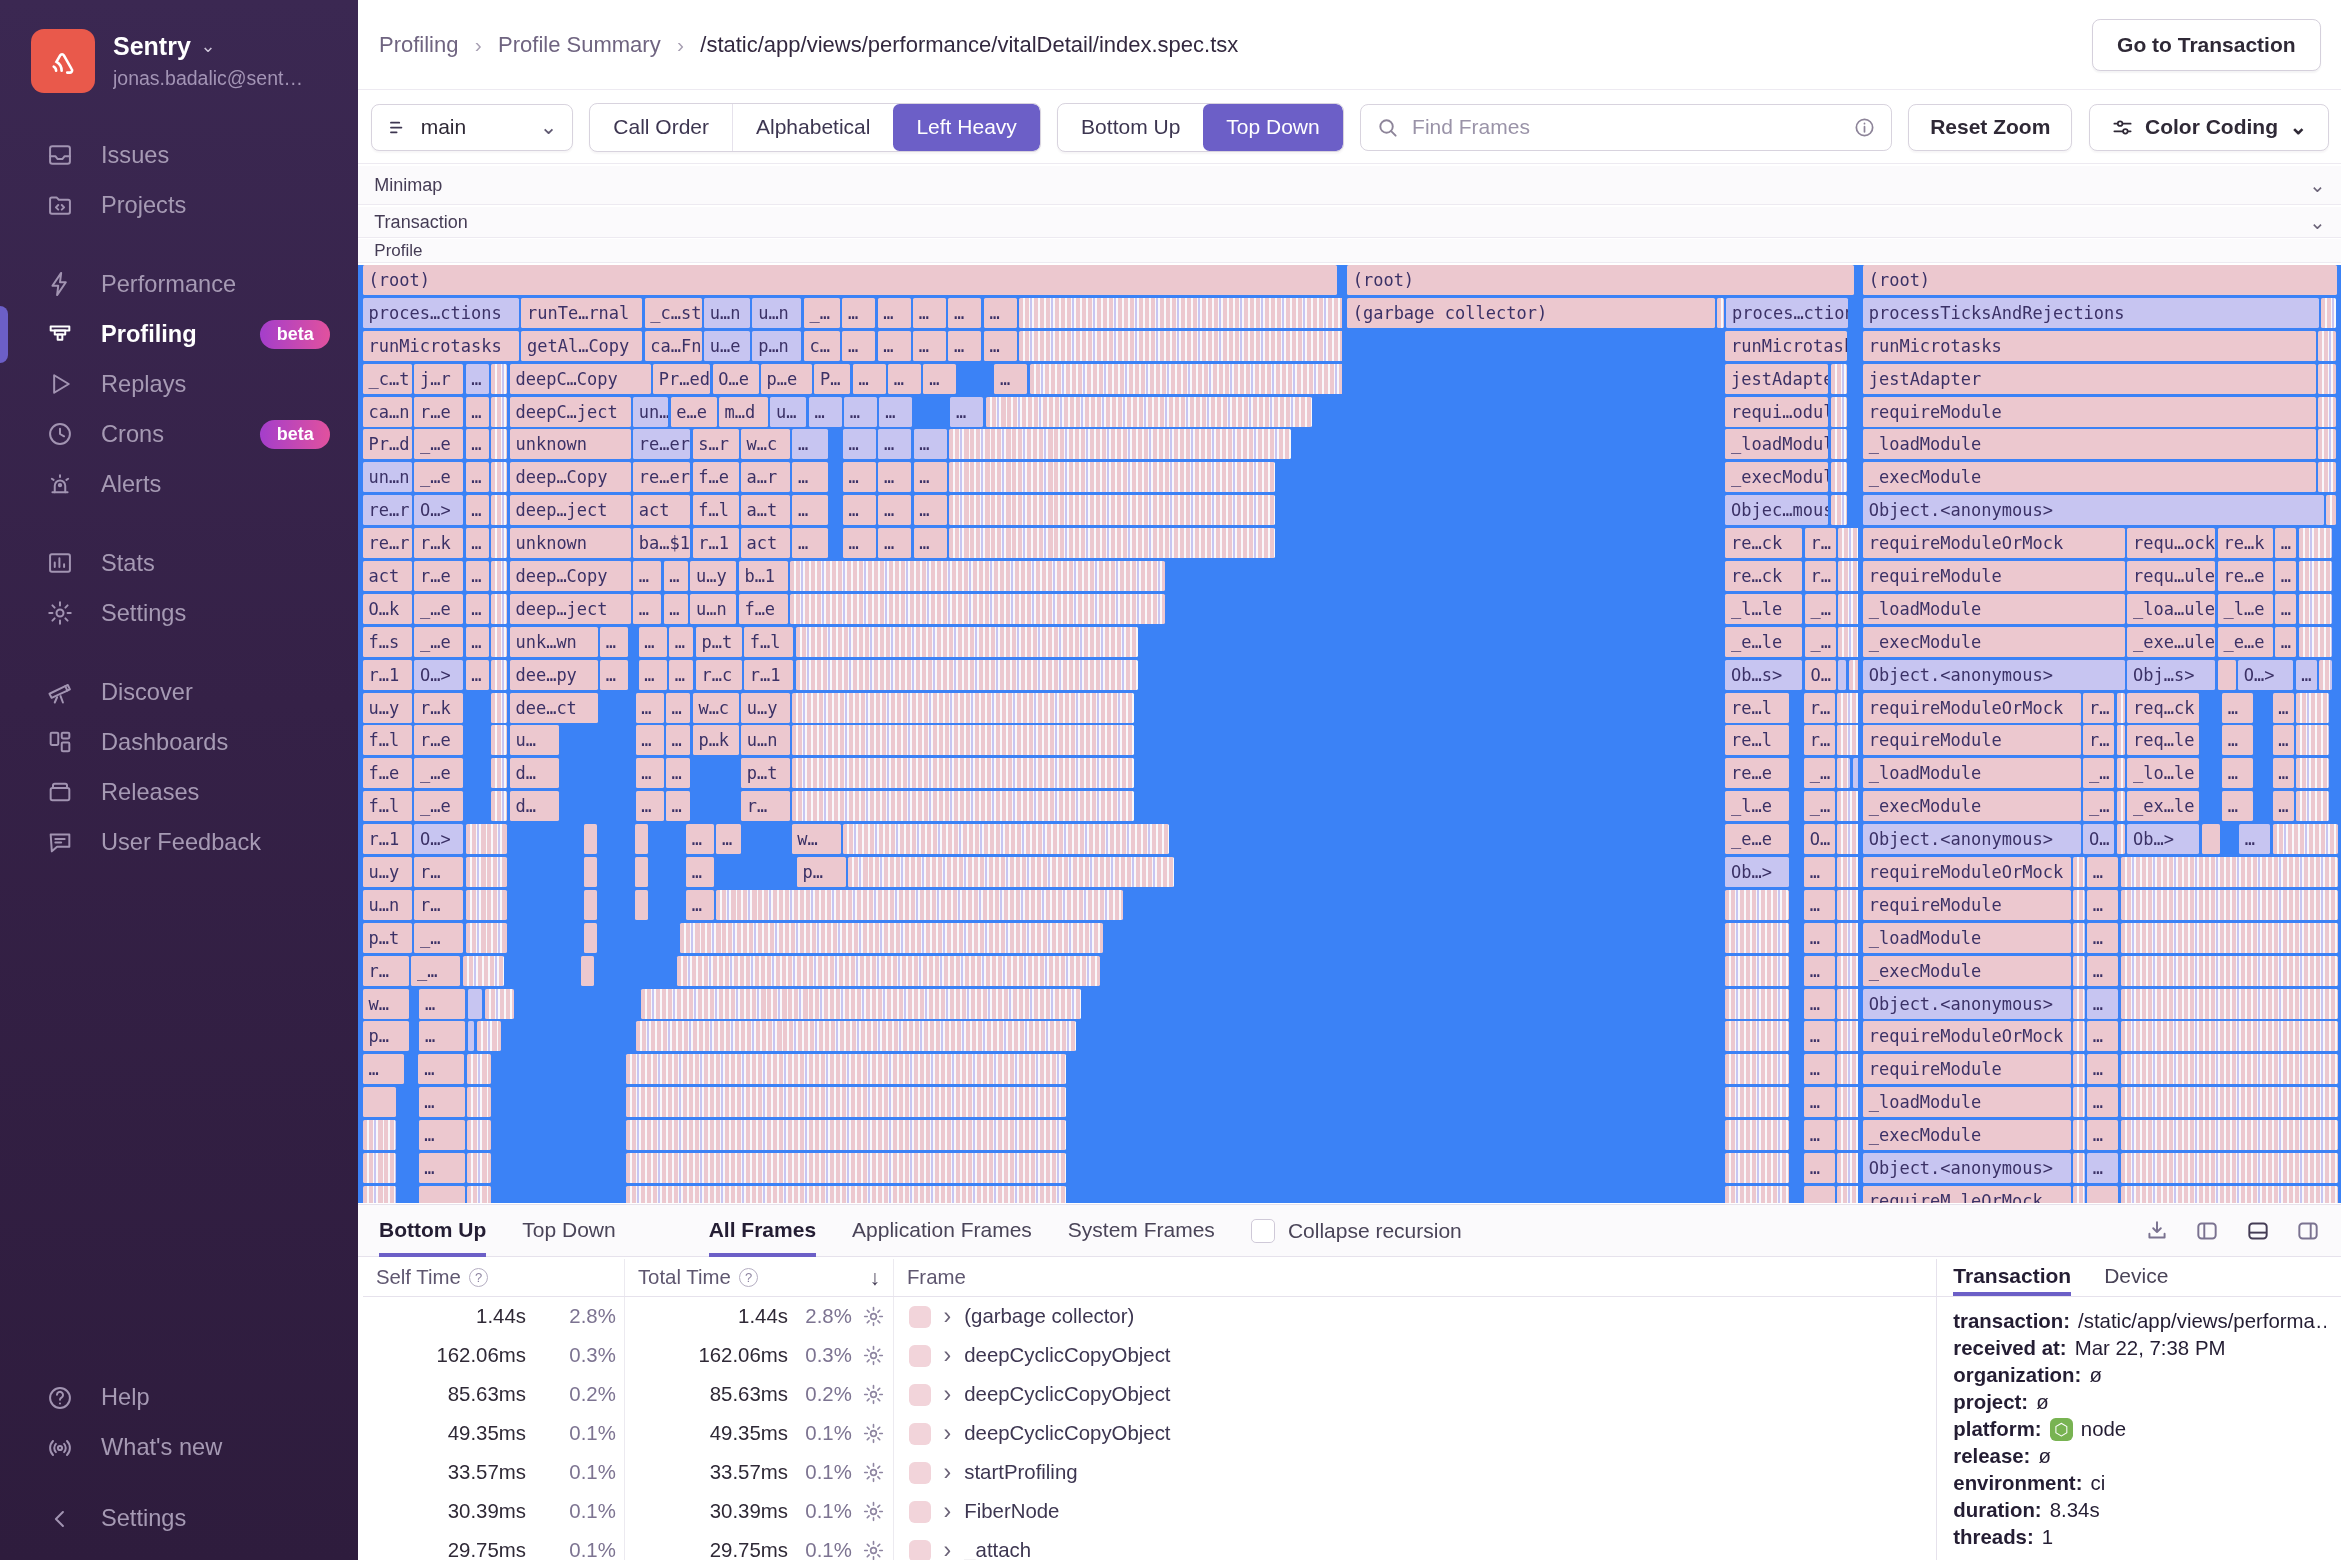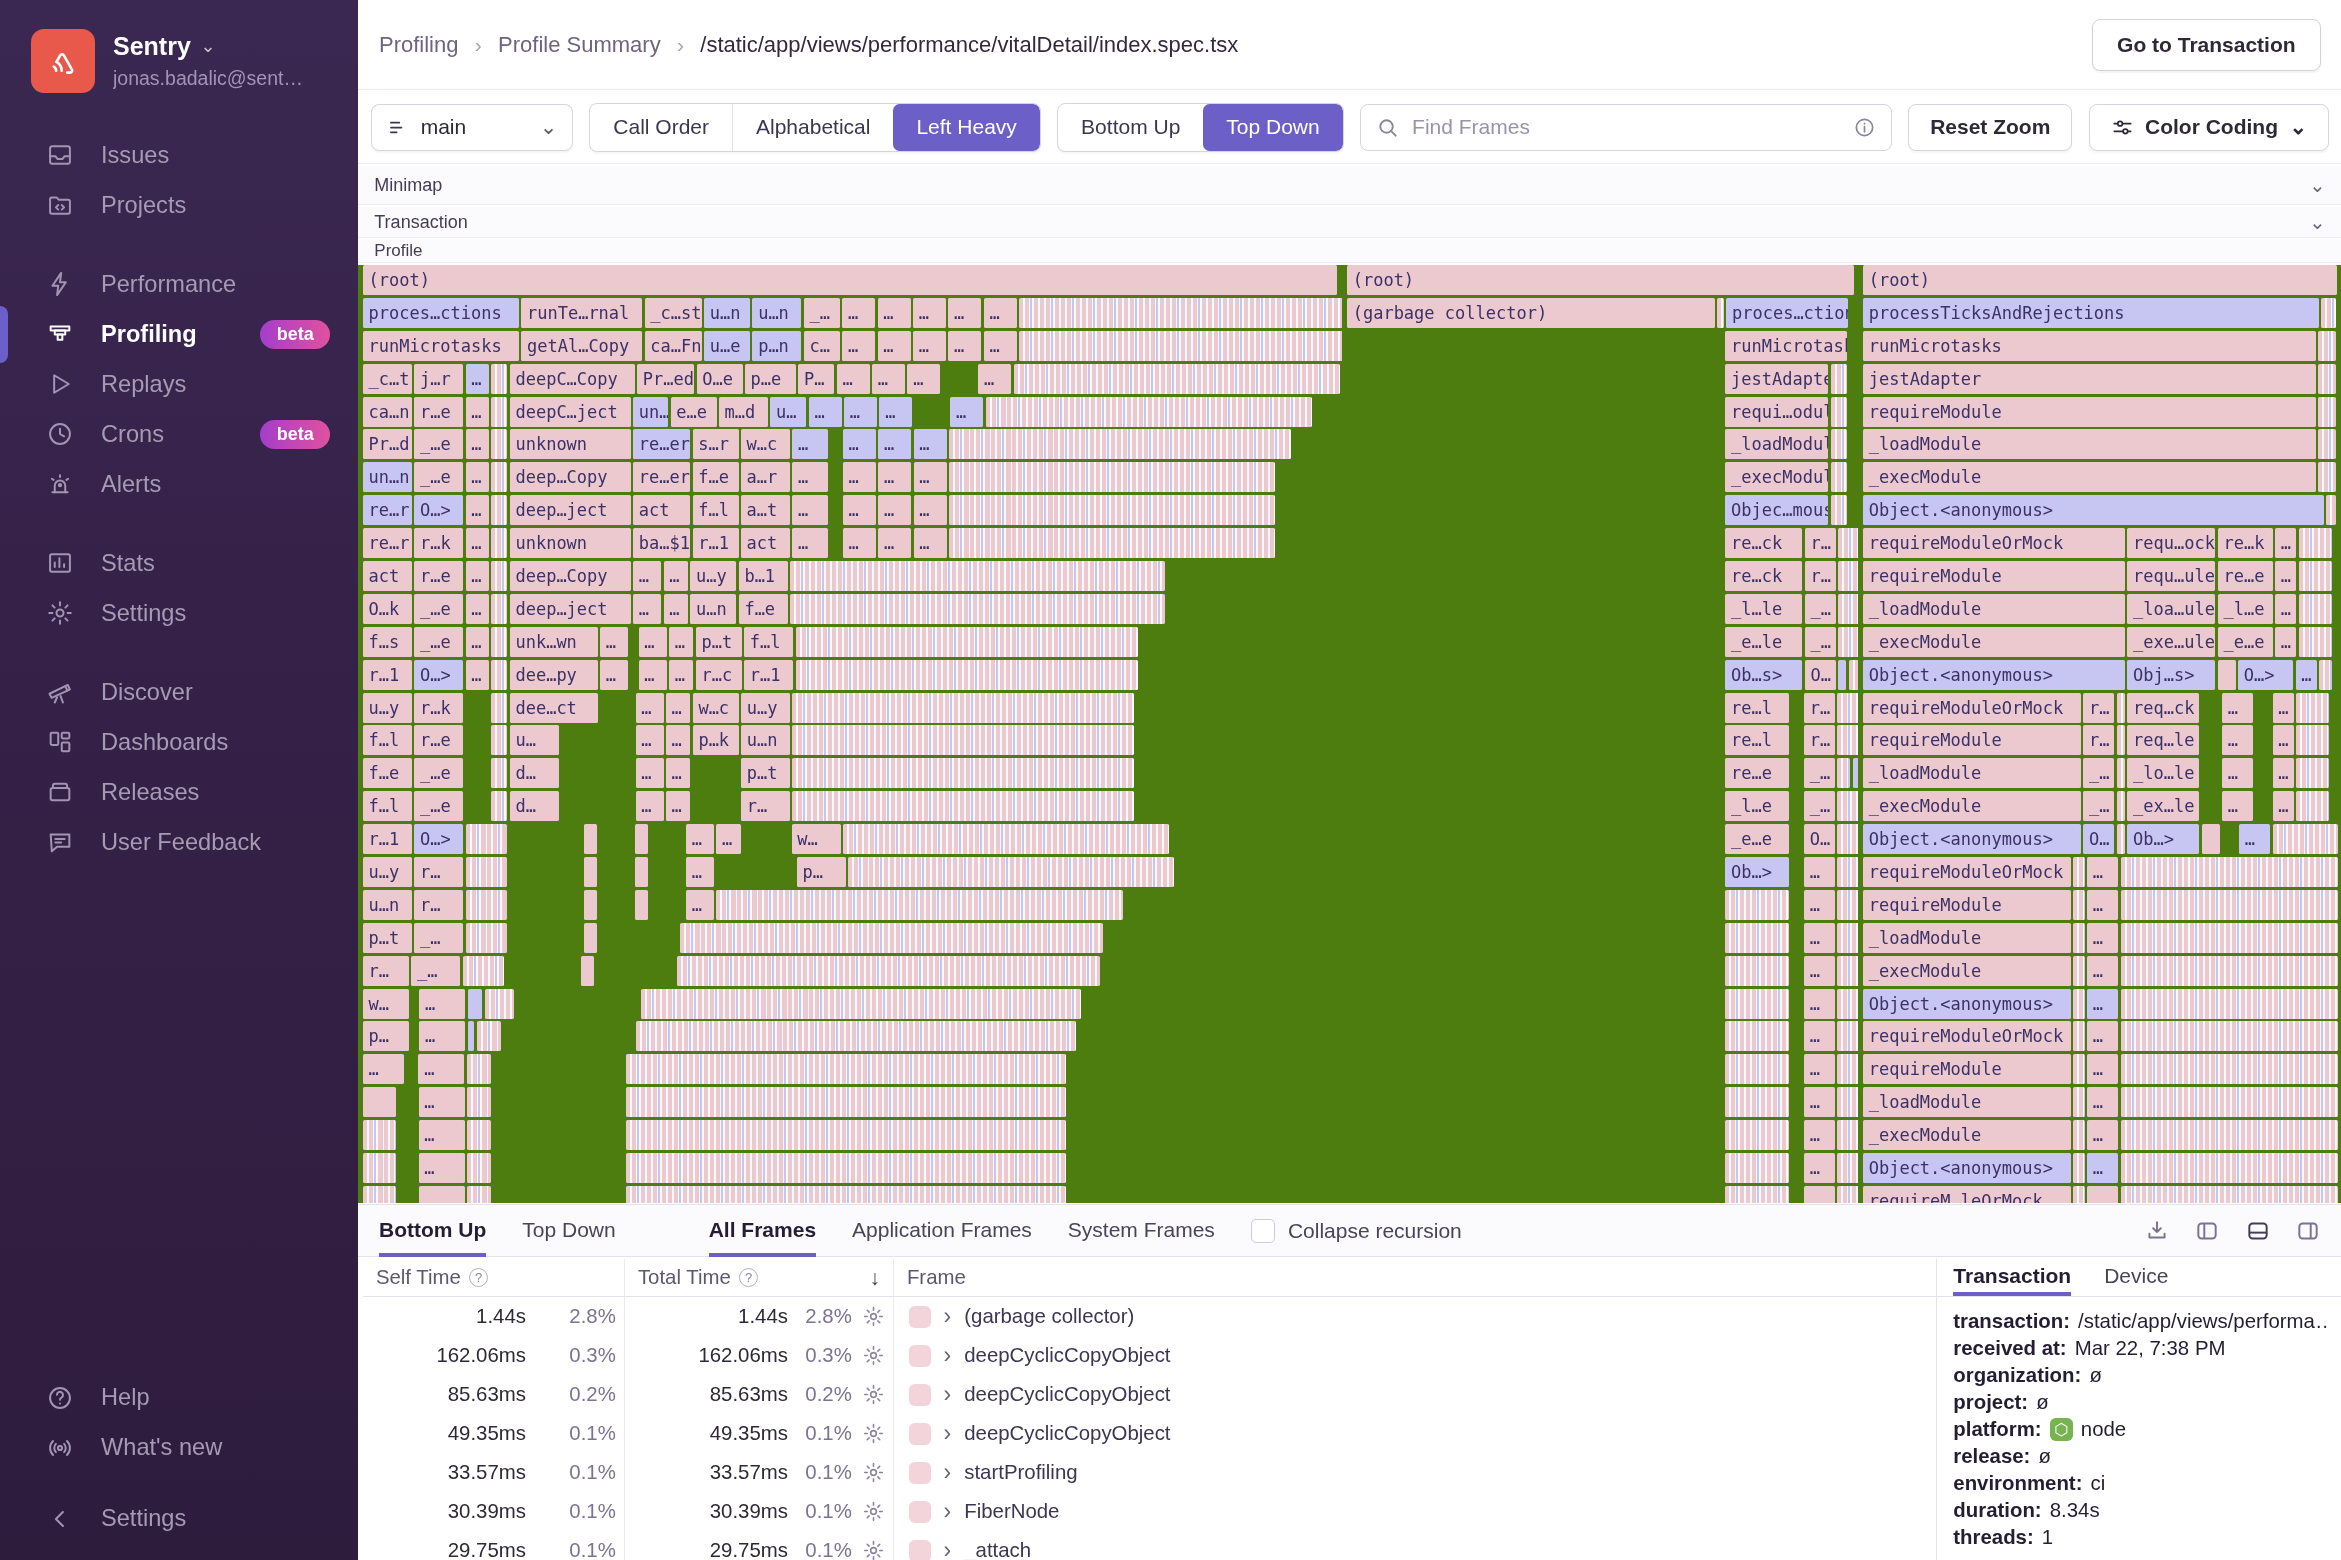--- a/index.html
+++ b/index.html
@@ -63,21 +63,21 @@
     box-shadow:0 1.6px 1.6px rgba(40,30,60,.04);cursor:pointer;font-family:inherit;}
 
   .band{position:absolute;left:0;right:0;background:#fbfafc;border-bottom:1.6px solid #edeaf1;
     display:flex;align-items:center;padding:0 16.3px;box-sizing:border-box;font-size:18px;color:#453c55;}
   .band .chev{margin-left:auto;color:#6b6378;font-size:19.5px;}
   #band-minimap{top:166px;height:39px;}
   #band-transaction{top:207px;height:31px;}
   #band-profile{top:239px;height:24.4px;font-size:17px;}
 
   
-  .flame{position:absolute;left:0;top:265px;right:0;height:938px;background:#4d7c0f;overflow:hidden;padding-left:37px;}
+  .flame{position:absolute;left:0;top:265px;right:0;height:938px;background:#3b82f6;overflow:hidden;padding-left:37px;}
   .fg-sec{position:absolute;top:0;overflow:hidden;}
   .fg-row{display:flex;height:30px;margin-bottom:2.9px;}
   .fg-c{flex:0 0 auto;margin-right:2.4px;font-family:"DejaVu Sans Mono",monospace;font-size:17px;
     color:#3b3166;line-height:31px;padding-left:5.7px;box-sizing:border-box;overflow:hidden;
     white-space:nowrap;border-radius:1.6px;}
   .c-p{background:#ecc8cf;}
   .c-l{background:#c7c5f1;}
   .c-s{padding:0;background:repeating-linear-gradient(90deg,#ecc8cf 0 4.1px,#f9f8fb 4.1px 5.7px,
     #ecc8cf 5.7px 9.8px,#f9f8fb 9.8px 10.6px,#c7c5f1 10.6px 13px,#f9f8fb 13px 14.7px,#ecc8cf 14.7px 19.5px,#f9f8fb 19.5px 21px);}
   .c-x{background:transparent;}
@@ -408,21 +408,21 @@
             <div class="fg-c c-p" style="width: 33px;">…</div>
             <div class="fg-c c-p" style="width: 33px;">…</div>
             <div class="fg-c c-p" style="width: 33px;">…</div>
             <div class="fg-c c-s" style="width: 342px;"></div>
           </div>
           <div class="fg-row">
             <div class="fg-c c-p" style="width: 49px;">_c…t</div>
             <div class="fg-c c-p" style="width: 49px;">j…r</div>
             <div class="fg-c c-l" style="width: 23px;">…</div>
             <div class="fg-c c-s" style="width: 16.3px;"></div>
-            <div class="fg-c c-p" style="width: 125px;">deepC…Copy</div>
+            <div class="fg-c c-p" style="width: 141px;">deepC…Copy</div>
             <div class="fg-c c-p" style="width: 57px;">Pr…ed</div>
             <div class="fg-c c-p" style="width: 46px;">O…e</div>
             <div class="fg-c c-p" style="width: 51px;">p…e</div>
             <div class="fg-c c-p" style="width: 36px;">P…</div>
             <div class="fg-c c-p" style="width: 33px;">…</div>
             <div class="fg-c c-p" style="width: 33px;">…</div>
             <div class="fg-c c-p" style="width: 33px;">…</div>
             <div class="fg-c c-x" style="width: 33px;"></div>
             <div class="fg-c c-p" style="width: 33px;">…</div>
             <div class="fg-c c-s" style="width: 326px;"></div>

